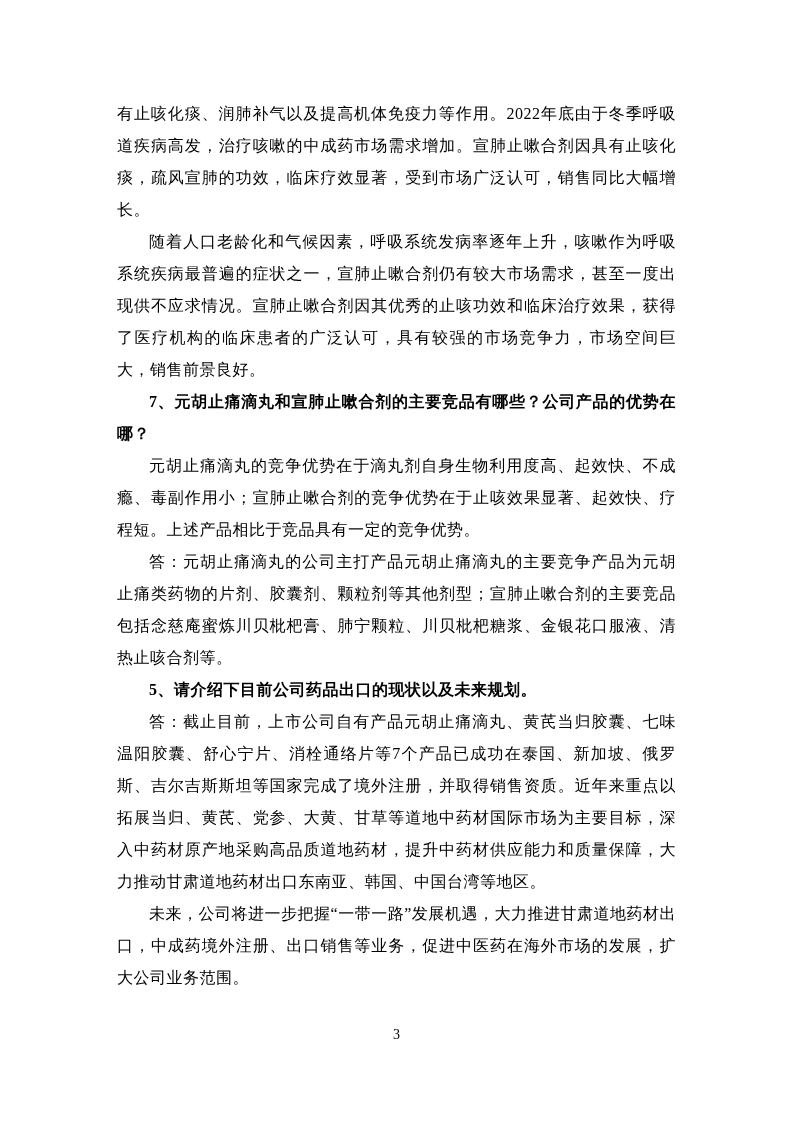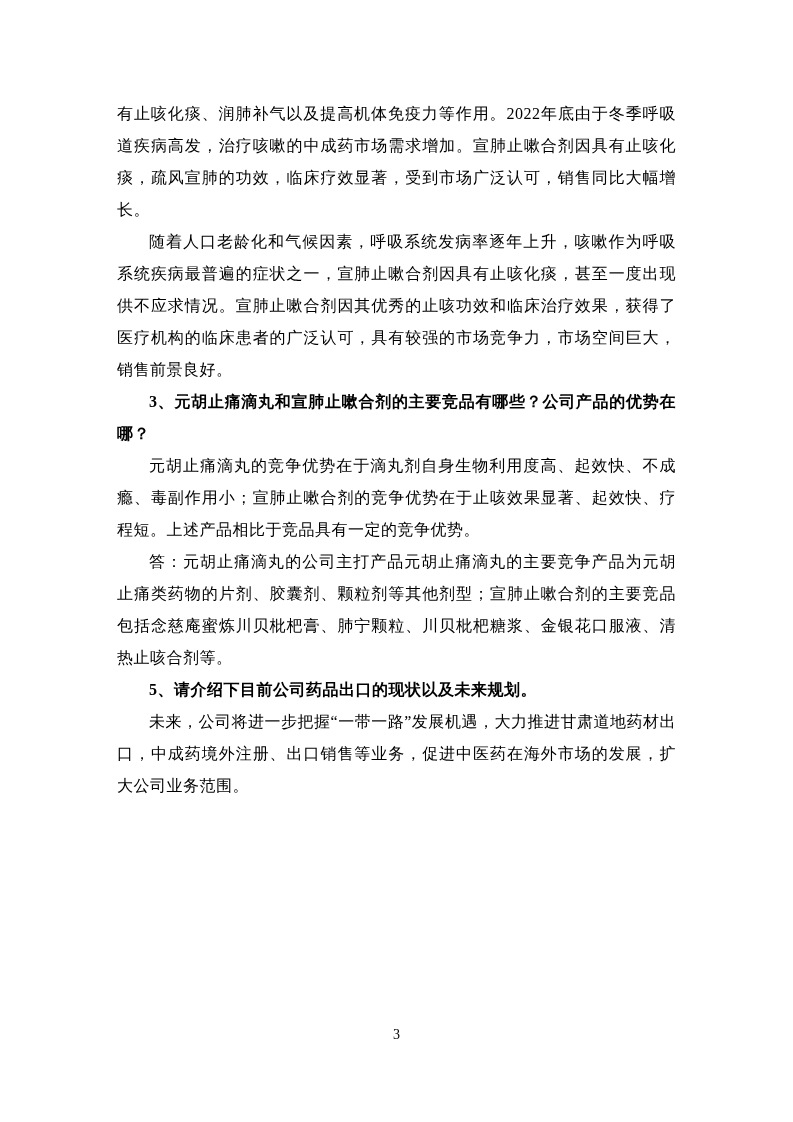--- a/index.html
+++ b/index.html
@@ -47,21 +47,22 @@
     line-height: 22px;
     color: #000000;
   }
 </style>
 </head>
 <body>
 
 <div class="page">
   <div class="content">
     <p class="para no-indent">有止咳化痰、润肺补气以及提高机体免疫力等作用。2022年底由于冬季呼吸道疾病高发，治疗咳嗽的中成药市场需求增加。宣肺止嗽合剂因具有止咳化痰，疏风宣肺的功效，临床疗效显著，受到市场广泛认可，销售同比大幅增长。</p>
-    <p class="para">随着人口老龄化和气候因素，呼吸系统发病率逐年上升，咳嗽作为呼吸系统疾病最普遍的症状之一，宣肺止嗽合剂因具有止咳化痰，甚至一度出现供不应求情况。宣肺止嗽合剂因其优秀的止咳功效和临床治疗效果，获得了医疗机构的临床患者的广泛认可，具有较强的市场竞争力，市场空间巨大，销售前景良好。</p>
-    <p class="para heading">3、元胡止痛滴丸和宣肺止嗽合剂的主要竞品有哪些？公司产品的优势在哪？</p>
+    <p class="para">随着人口老龄化和气候因素，呼吸系统发病率逐年上升，咳嗽作为呼吸系统疾病最普遍的症状之一，宣肺止嗽合剂仍有较大市场需求，甚至一度出现供不应求情况。宣肺止嗽合剂因其优秀的止咳功效和临床治疗效果，获得了医疗机构的临床患者的广泛认可，具有较强的市场竞争力，市场空间巨大，销售前景良好。</p>
+    <p class="para heading">7、元胡止痛滴丸和宣肺止嗽合剂的主要竞品有哪些？公司产品的优势在哪？</p>
     <p class="para">元胡止痛滴丸的竞争优势在于滴丸剂自身生物利用度高、起效快、不成瘾、毒副作用小；宣肺止嗽合剂的竞争优势在于止咳效果显著、起效快、疗程短。上述产品相比于竞品具有一定的竞争优势。</p>
     <p class="para">答：元胡止痛滴丸的公司主打产品元胡止痛滴丸的主要竞争产品为元胡止痛类药物的片剂、胶囊剂、颗粒剂等其他剂型；宣肺止嗽合剂的主要竞品包括念慈庵蜜炼川贝枇杷膏、肺宁颗粒、川贝枇杷糖浆、金银花口服液、清热止咳合剂等。</p>
     <p class="para heading">5、请介绍下目前公司药品出口的现状以及未来规划。</p>
+    <p class="para">答：截止目前，上市公司自有产品元胡止痛滴丸、黄芪当归胶囊、七味温阳胶囊、舒心宁片、消栓通络片等7个产品已成功在泰国、新加坡、俄罗斯、吉尔吉斯斯坦等国家完成了境外注册，并取得销售资质。近年来重点以拓展当归、黄芪、党参、大黄、甘草等道地中药材国际市场为主要目标，深入中药材原产地采购高品质道地药材，提升中药材供应能力和质量保障，大力推动甘肃道地药材出口东南亚、韩国、中国台湾等地区。</p>
     <p class="para">未来，公司将进一步把握“一带一路”发展机遇，大力推进甘肃道地药材出口，中成药境外注册、出口销售等业务，促进中医药在海外市场的发展，扩大公司业务范围。</p>
   </div>
   <div class="footer">3</div>
 </div>
 
 </body></html>

